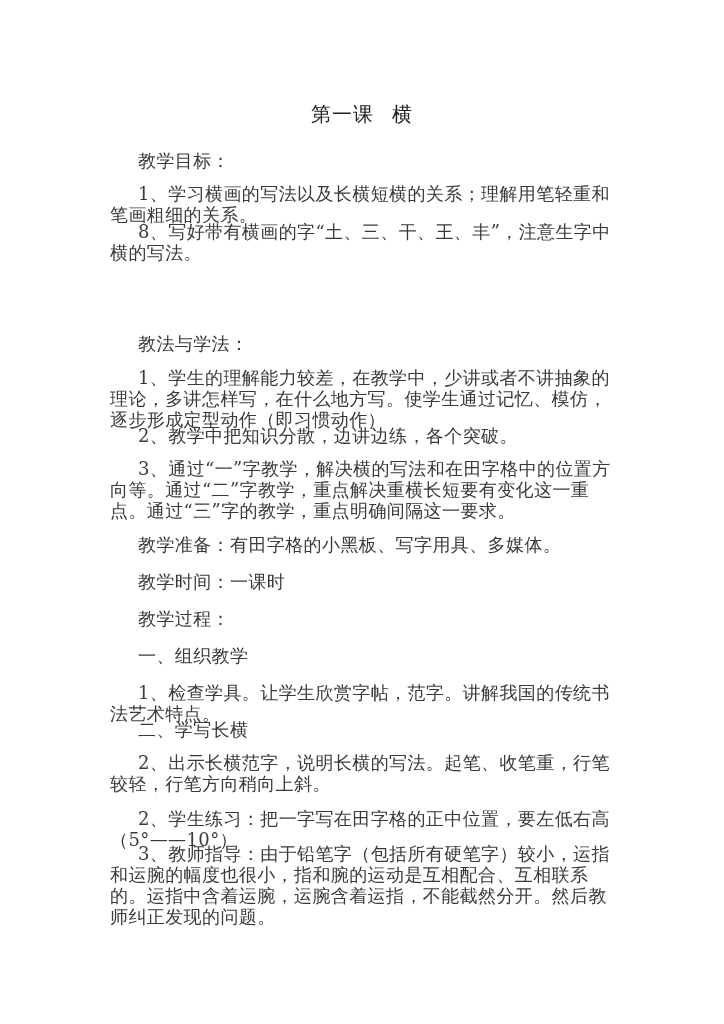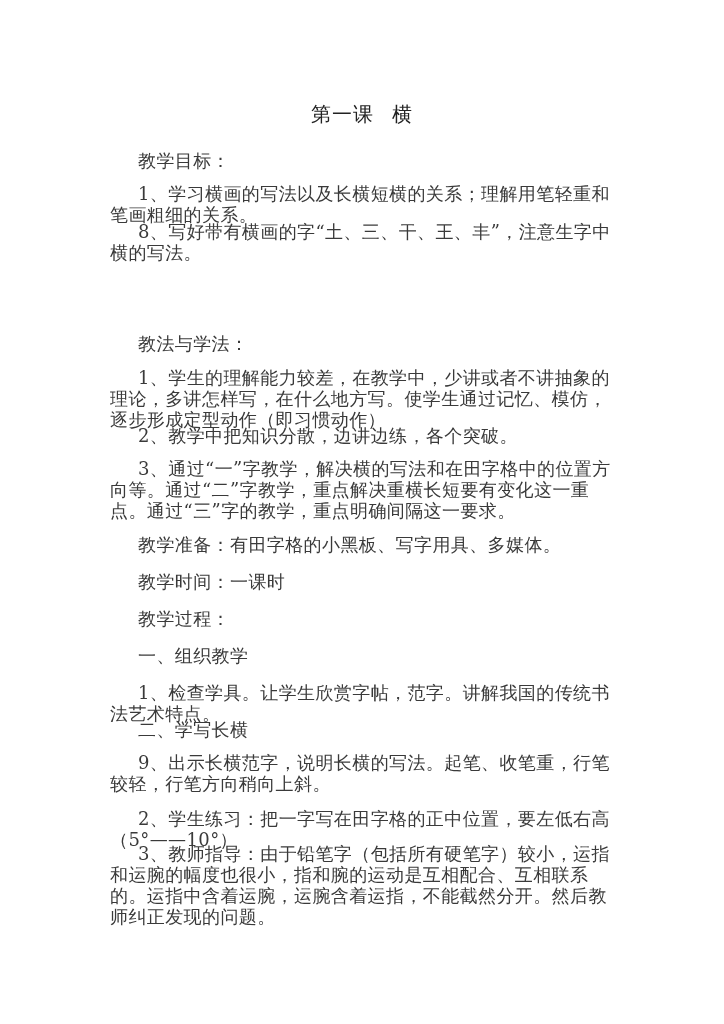--- a/index.html
+++ b/index.html
@@ -60,16 +60,16 @@
   <p class="para" style="top:333px;margin:0;">教法与学法：</p>
   <p class="para" style="top:367px;margin:0;">1、学生的理解能力较差，在教学中，少讲或者不讲抽象的理论，多讲怎样写，在什么地方写。使学生通过记忆、模仿，逐步形成定型动作（即习惯动作）</p>
   <p class="para" style="top:425px;margin:0;">2、教学中把知识分散，边讲边练，各个突破。</p>
   <p class="para" style="top:458px;margin:0;">3、通过“一”字教学，解决横的写法和在田字格中的位置方向等。通过“二”字教学，重点解决重横长短要有变化这一重点。通过“三”字的教学，重点明确间隔这一要求。</p>
   <p class="para" style="top:534px;margin:0;">教学准备：有田字格的小黑板、写字用具、多媒体。</p>
   <p class="para" style="top:571px;margin:0;">教学时间：一课时</p>
   <p class="para" style="top:608px;margin:0;">教学过程：</p>
   <p class="para" style="top:645px;margin:0;">一、组织教学</p>
   <p class="para" style="top:682px;margin:0;">1、检查学具。让学生欣赏字帖，范字。讲解我国的传统书法艺术特点。</p>
   <p class="para" style="top:719px;margin:0;">二、学写长横</p>
-  <p class="para" style="top:752px;margin:0;">9、出示长横范字，说明长横的写法。起笔、收笔重，行笔较轻，行笔方向稍向上斜。</p>
+  <p class="para" style="top:752px;margin:0;">2、出示长横范字，说明长横的写法。起笔、收笔重，行笔较轻，行笔方向稍向上斜。</p>
   <p class="para" style="top:808px;margin:0;">2、学生练习：把一字写在田字格的正中位置，要左低右高（5°——10°）</p>
   <p class="para" style="top:843px;margin:0;">3、教师指导：由于铅笔字（包括所有硬笔字）较小，运指和运腕的幅度也很小，指和腕的运动是互相配合、互相联系　　的。运指中含着运腕，运腕含着运指，不能截然分开。然后教师纠正发现的问题。</p>
 </div>
 
 </body></html>

